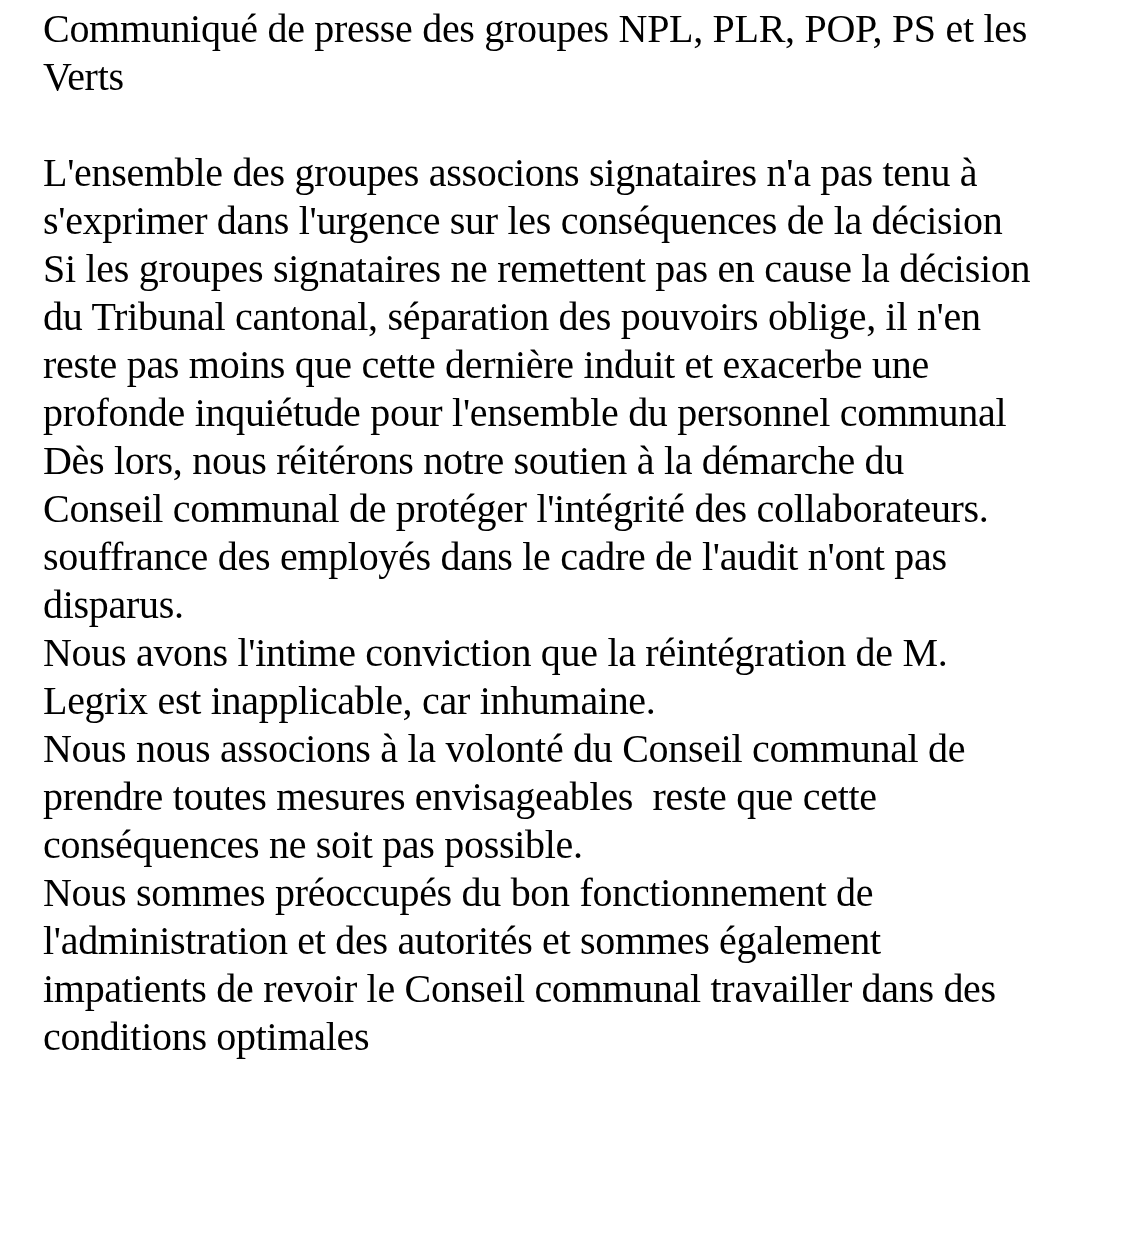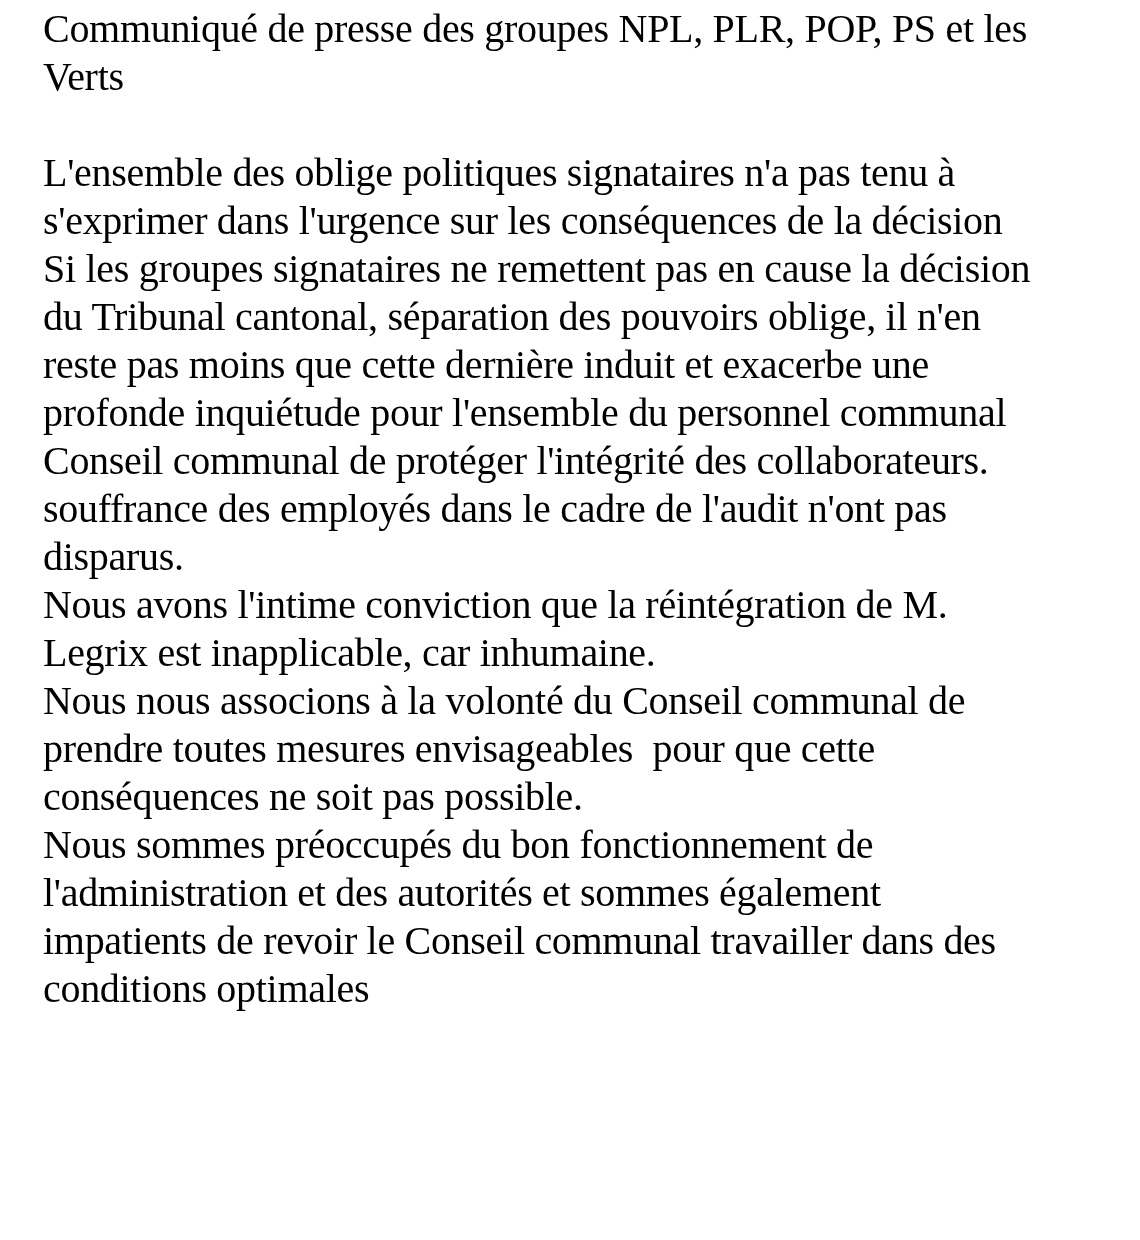--- a/index.html
+++ b/index.html
@@ -31,32 +31,33 @@
   }
 </style>
 </head>
 <body>
 
 <div class="page">
   <div>
       <div class="line">Communiqué de presse des groupes NPL, PLR, POP, PS et les</div>
       <div class="line">Verts</div>
       <div class="line"></div>
-      <div class="line">L'ensemble des oblige politiques signataires n'a pas tenu à</div>
+      <div class="line">L'ensemble des groupes associons signataires n'a pas tenu à</div>
       <div class="line">s'exprimer dans l'urgence sur les conséquences de la décision</div>
       <div class="line">Si les groupes signataires ne remettent pas en cause la décision</div>
       <div class="line">du Tribunal cantonal, séparation des pouvoirs oblige, il n'en</div>
       <div class="line">reste pas moins que cette dernière induit et exacerbe une</div>
       <div class="line">profonde inquiétude pour l'ensemble du personnel communal</div>
+      <div class="line">Dès lors, nous réitérons notre soutien à la démarche du</div>
       <div class="line">Conseil communal de protéger l'intégrité des collaborateurs.</div>
       <div class="line">souffrance des employés dans le cadre de l'audit n'ont pas</div>
       <div class="line">disparus.</div>
       <div class="line">Nous avons l'intime conviction que la réintégration de M.</div>
       <div class="line">Legrix est inapplicable, car inhumaine.</div>
       <div class="line">Nous nous associons à la volonté du Conseil communal de</div>
-      <div class="line">prendre toutes mesures envisageables  pour que cette</div>
+      <div class="line">prendre toutes mesures envisageables  reste que cette</div>
       <div class="line">conséquences ne soit pas possible.</div>
       <div class="line">Nous sommes préoccupés du bon fonctionnement de</div>
       <div class="line">l'administration et des autorités et sommes également</div>
       <div class="line">impatients de revoir le Conseil communal travailler dans des</div>
       <div class="line">conditions optimales</div>
     </div>
 </div>
 
 </body></html>

